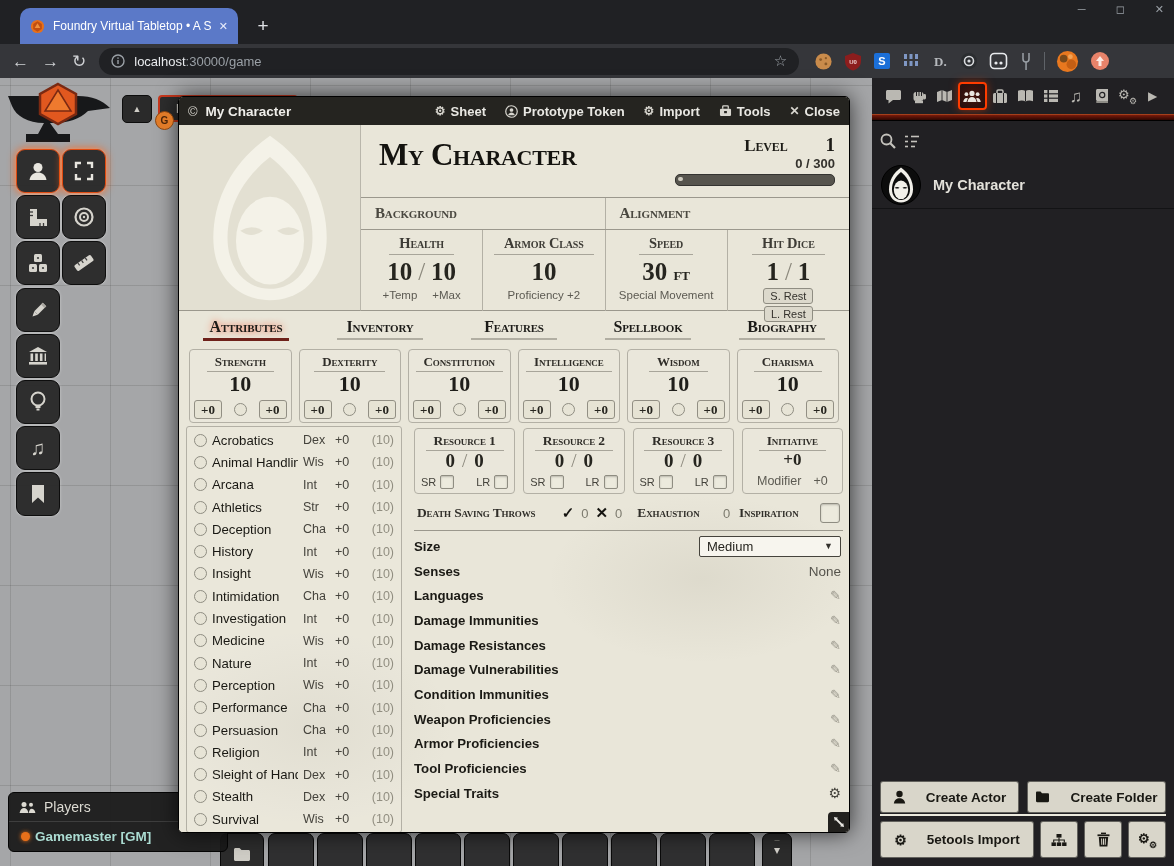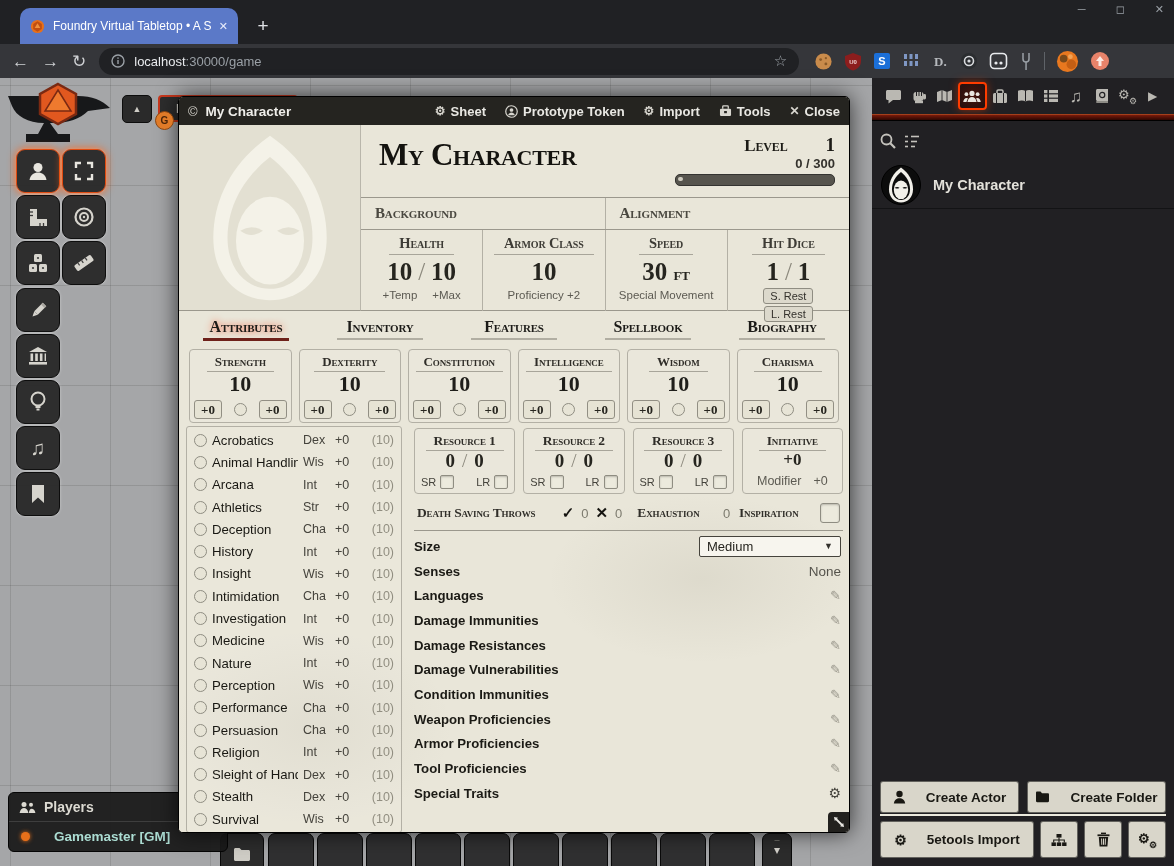--- a/index.html
+++ b/index.html
@@ -30,23 +30,23 @@
   .ctrl{position:absolute;width:42px;height:42px;border-radius:9px;background:rgba(38,38,38,.94);border:1px solid #0d0d0d;
     box-shadow:0 0 3px rgba(255,255,255,.45);display:flex;align-items:center;justify-content:center;color:#d6d4cd;z-index:3;}
   .ctrl.active{border-color:#e04a10;box-shadow:0 0 9px rgba(255,96,18,.95),0 0 3px rgba(255,255,255,.45);}
   .ctrl .glyph{font-size:20px;line-height:1;}
   
   .navtoggle{left:122px;top:95px;width:28px;height:26px;background:#2a2a2a;border:1px solid #0d0d0d;border-radius:5px;display:flex;align-items:center;justify-content:center;color:#cfcdc6;font-size:9px;z-index:2;}
   .navitem{left:158px;top:95px;width:140px;height:27px;box-sizing:border-box;background:rgba(18,18,18,.82);border:2px solid #c8371d;border-radius:4px;color:#dddbd4;font-size:13px;font-weight:bold;line-height:24px;padding-left:16px;z-index:2;overflow:hidden;}
   .gbadge{left:155px;top:111px;width:17px;height:17px;border-radius:50%;background:#e07b28;border:1px solid #8a4510;color:#4a2408;font-size:10px;font-weight:bold;display:flex;align-items:center;justify-content:center;z-index:6;}
   .players{left:8px;top:792px;width:218px;background:rgba(26,26,26,.95);border:1px solid #050505;border-radius:6px;color:#dcdad2;z-index:4;}
   .players .hd{display:flex;align-items:center;gap:8px;padding:6px 10px;}
-  .players .hd .lbl{font-weight:bold;font-size:14px;flex:1;}
+  .players .hd .lbl{font-weight:normal;font-size:14px;flex:1;}
   .players .hd .car{color:#b8b6ae;font-size:11px;}
-  .players .row{display:flex;align-items:center;gap:24px;padding:7px 12px;border-top:1px solid #3e3e3e;}
+  .players .row{display:flex;align-items:center;gap:5px;padding:7px 12px;border-top:1px solid #3e3e3e;}
   .pdot{width:9px;height:9px;border-radius:50%;background:#e8701a;box-shadow:0 0 4px #e8701a;}
   .pname{font-size:13.5px;font-weight:bold;color:#abdcd2;}
   .hfolder{left:220px;top:833px;width:42px;height:40px;background:#2c2c2c;border:1px solid #0a0a0a;border-radius:7px;display:flex;align-items:center;justify-content:center;z-index:1;}
   .hslots{left:268px;top:833px;display:flex;gap:3px;z-index:1;}
   .hslot{width:46px;height:40px;background:rgba(32,32,32,.88);border:1px solid #0a0a0a;border-radius:7px;box-sizing:border-box;}
   .hpage{left:762px;top:833px;width:30px;height:40px;background:#2c2c2c;border:1px solid #0a0a0a;border-radius:7px;display:flex;flex-direction:column;align-items:center;justify-content:flex-start;padding-top:2px;box-sizing:border-box;z-index:1;color:#d6d4cd;}
   .hpage .dash{color:#8a8880;font-size:9px;line-height:8px;}
   .hpage .dn{font-size:12px;line-height:12px;}
   
   .sheetwin{left:178px;top:96px;width:672px;height:737px;z-index:5;border:1px solid #000;border-radius:5px;box-sizing:border-box;

